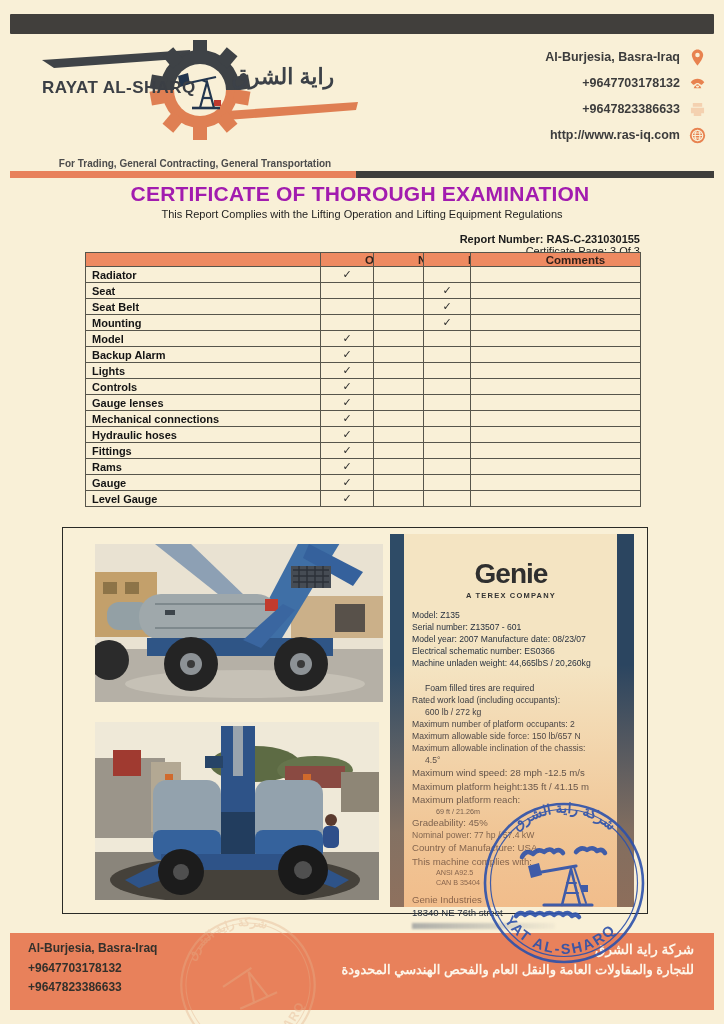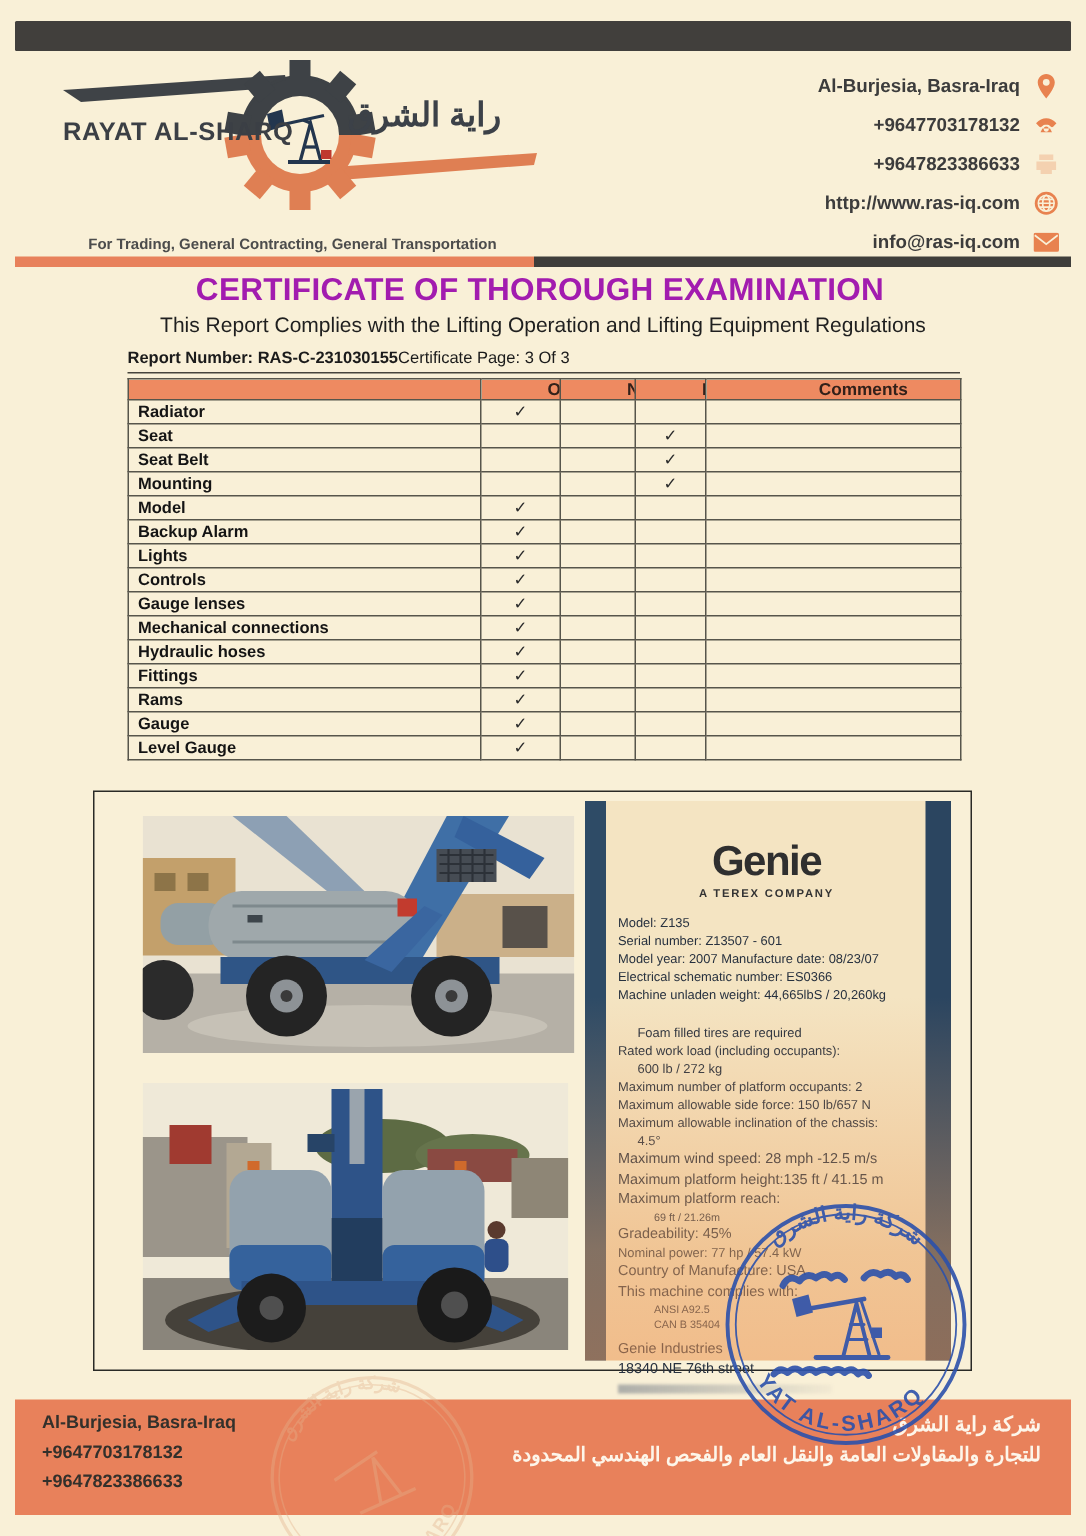--- a/index.html
+++ b/index.html
@@ -26,25 +26,25 @@
   .c-ico svg{display:block;}
   .faint{opacity:.28;}
 
   
   .div-orange{position:absolute;left:10px;top:171px;width:346px;height:7px;background:#e8815b;}
   .div-dark{position:absolute;left:356px;top:171px;width:358px;height:7px;background:#3f3e3b;}
 
   
   .title{position:absolute;left:0;top:182px;width:720px;text-align:center;font-size:21px;
          font-weight:bold;color:#a21caf;letter-spacing:.2px;}
-  .subtitle{position:absolute;left:0;top:208px;width:724px;text-align:center;font-size:14px;color:#1f1f1f;}
-
-  
-  .report-row{position:absolute;left:85px;top:233px;width:555px;display:flex;justify-content:flex-start;
-              align-items:flex-end;font-size:11px;color:#1b1b1b;padding-bottom:3px;border-bottom:1.5px solid #46443c;}
+  .subtitle{position:absolute;left:0;top:208px;width:724px;text-align:center;font-size:11px;color:#1f1f1f;}
+
+  
+  .report-row{position:absolute;left:85px;top:233px;width:555px;display:flex;justify-content:center;
+              align-items:flex-end;font-size:11px;color:#1b1b1b;padding-bottom:3px;border-bottom:1.5px solid #46443c;flex-direction:column;}
   .report-row b{font-weight:bold;}
 
   
   .checklist{position:absolute;left:85px;top:252px;}
   table{border-collapse:collapse;table-layout:fixed;width:555px;}
   col.c-item{width:235px;} col.c-ok{width:53px;} col.c-no{width:50px;} col.c-na{width:47px;} col.c-com{width:170px;}
   th,td{border:1px solid #57554b;padding:0 4px;height:15px;font-size:11px;overflow:hidden;white-space:nowrap;}
   thead th{background:#ee8a61;color:#33211a;font-weight:bold;font-size:11.5px;text-align:center;height:13px;padding-left:44px;}
   td.item{font-weight:bold;color:#141414;padding-left:6px;}
   td.mark{text-align:center;font-size:11px;color:#2b2b2b;}
@@ -180,29 +180,20 @@
     <div class="contact-row">
       <span class="txt">http://www.ras-iq.com</span>
       <span class="c-ico">
         <svg width="17" height="17" viewBox="0 0 20 20">
             <circle cx="10" cy="10" r="9" fill="#e8824f"></circle>
             <g stroke="#f9f0d7" stroke-width="1.3" fill="none">
               <circle cx="10" cy="10" r="6.2"></circle>
               <ellipse cx="10" cy="10" rx="2.8" ry="6.2"></ellipse>
               <path d="M3.8 10h12.4M4.8 7h10.4M4.8 13h10.4"></path>
             </g>
-          </svg>
-      </span>
-    </div>
-    <div class="contact-row">
-      <span class="txt">info@ras-iq.com</span>
-      <span class="c-ico">
-        <svg width="17" height="13" viewBox="0 0 20 15">
-            <rect width="20" height="15" rx="1.5" fill="#e8824f"></rect>
-            <path d="M1 2l9 7 9-7" stroke="#f9f0d7" stroke-width="1.4" fill="none"></path>
           </svg>
       </span>
     </div>
   </div>
 
   <div class="div-orange"></div>
   <div class="div-dark"></div>
 
   <div class="title">CERTIFICATE OF THOROUGH EXAMINATION</div>
   <div class="subtitle">This Report Complies with the Lifting Operation and Lifting Equipment Regulations</div>

